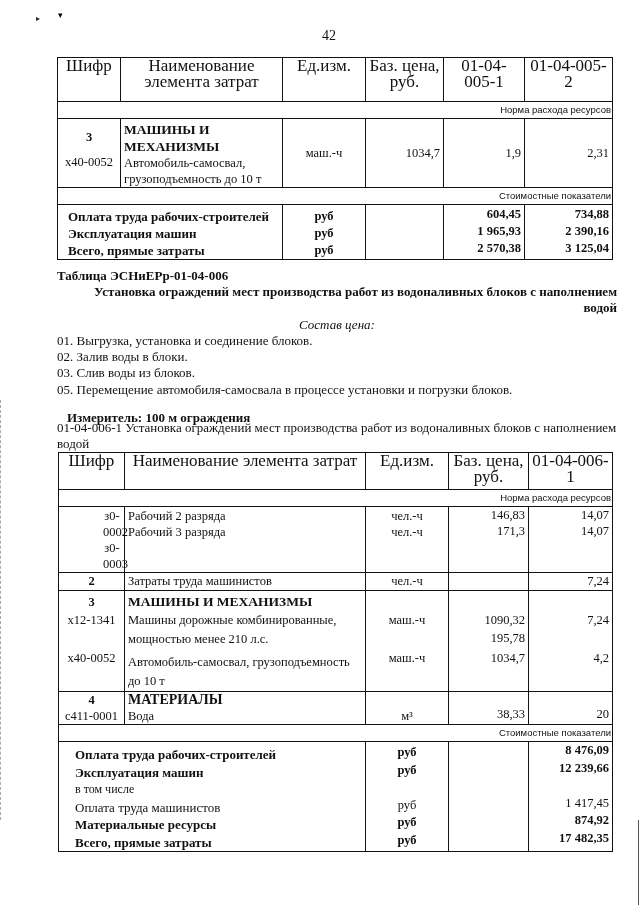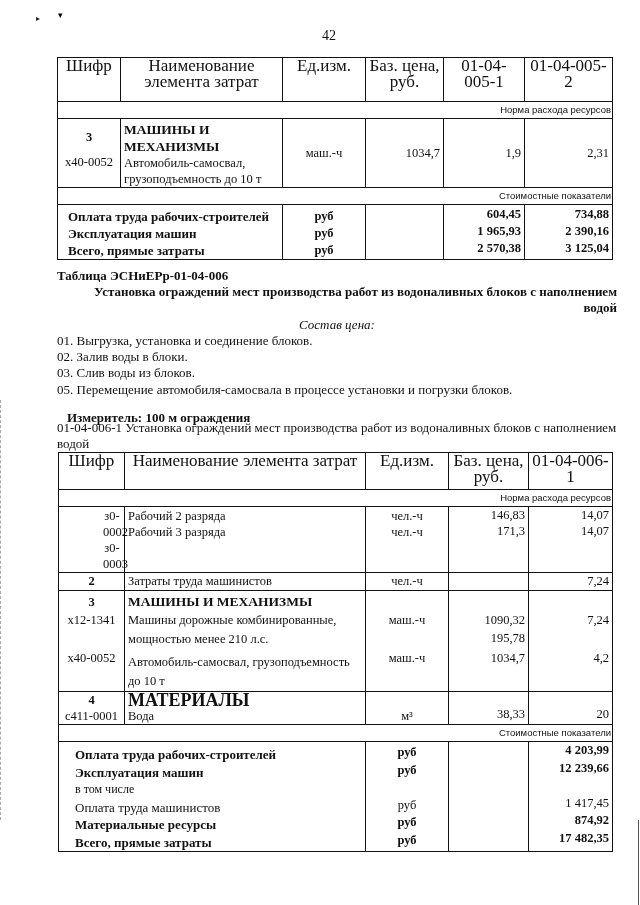--- a/index.html
+++ b/index.html
@@ -193,21 +193,21 @@
       <span class="line">7,24</span>
       <span class="line" style="margin-top:20px;">4,2</span>
     </td>
   </tr>
   <tr style="height:33px;">
     <td class="ctr" style="line-height:16px;">
       <span class="line b">4</span>
       <span class="line">с411-0001</span>
     </td>
     <td style="line-height:16px;">
-      <span class="line b" style="font-size:18px;">МАТЕРИАЛЫ</span>
+      <span class="line b" style="font-size:14px;">МАТЕРИАЛЫ</span>
       <span class="line">Вода</span>
     </td>
     <td class="ctr" style="padding-top:16px;">м³</td>
     <td class="rt" style="padding-top:14px;">38,33</td>
     <td class="rt" style="padding-top:14px;">20</td>
   </tr>
   <tr style="height:17px;">
     <td colspan="5" class="sans-sm">Стоимостные показатели</td>
   </tr>
   <tr style="height:109px;">
@@ -222,21 +222,21 @@
     <td class="ctr" style="padding-top:2px; line-height:17.5px;">
       <span class="line b">руб</span>
       <span class="line b">руб</span>
       <span class="line" style="height:17.5px;"></span>
       <span class="line">руб</span>
       <span class="line b">руб</span>
       <span class="line b">руб</span>
     </td>
     <td></td>
     <td class="rt" style="padding-top:0; line-height:17.5px;">
-      <span class="line b">4 203,99</span>
+      <span class="line b">8 476,09</span>
       <span class="line b">12 239,66</span>
       <span class="line" style="height:17.5px;"></span>
       <span class="line">1 417,45</span>
       <span class="line b">874,92</span>
       <span class="line b">17 482,35</span>
     </td>
   </tr>
 </tbody>
   </table>
 

